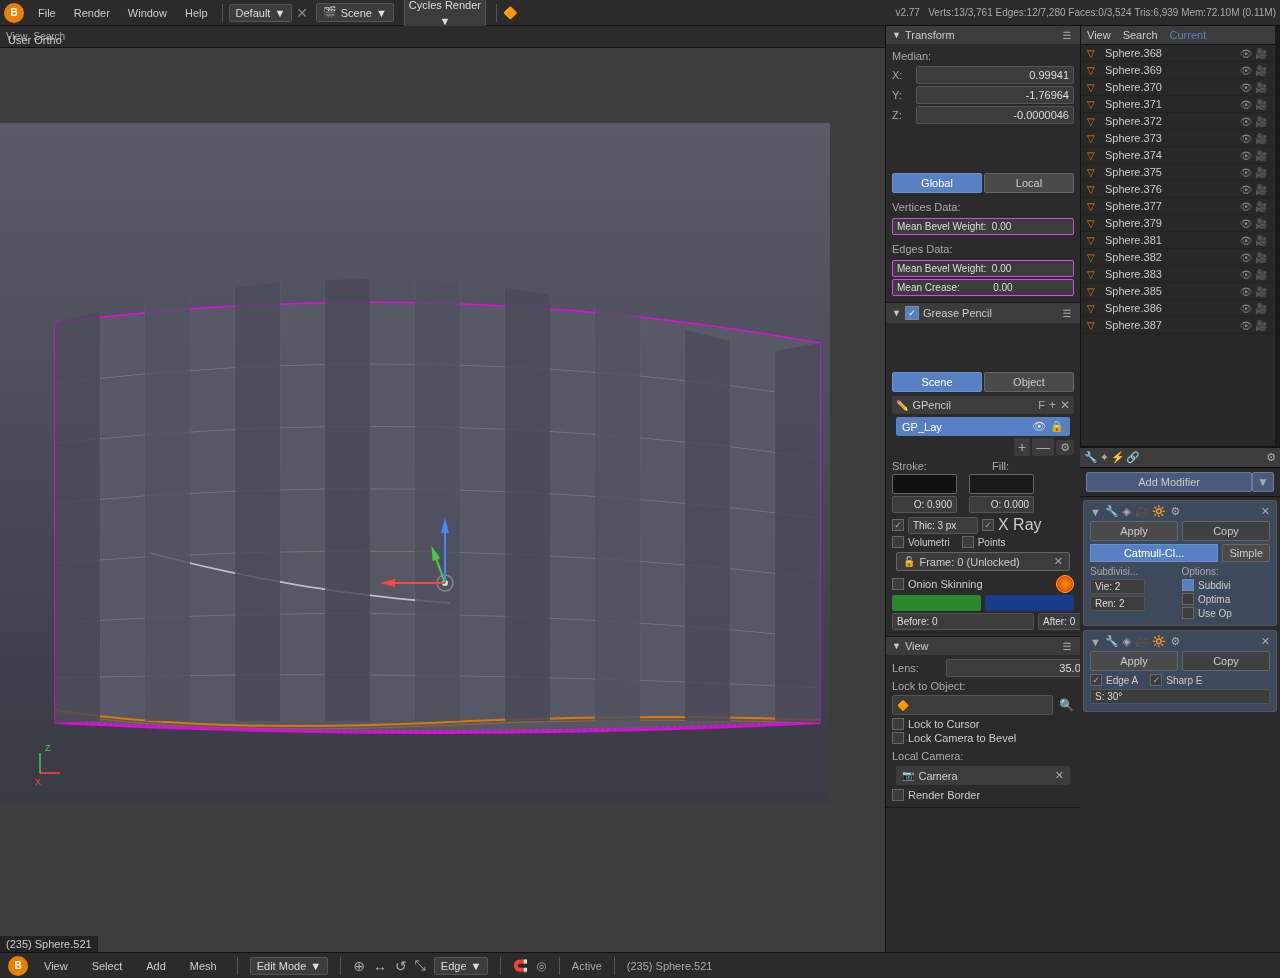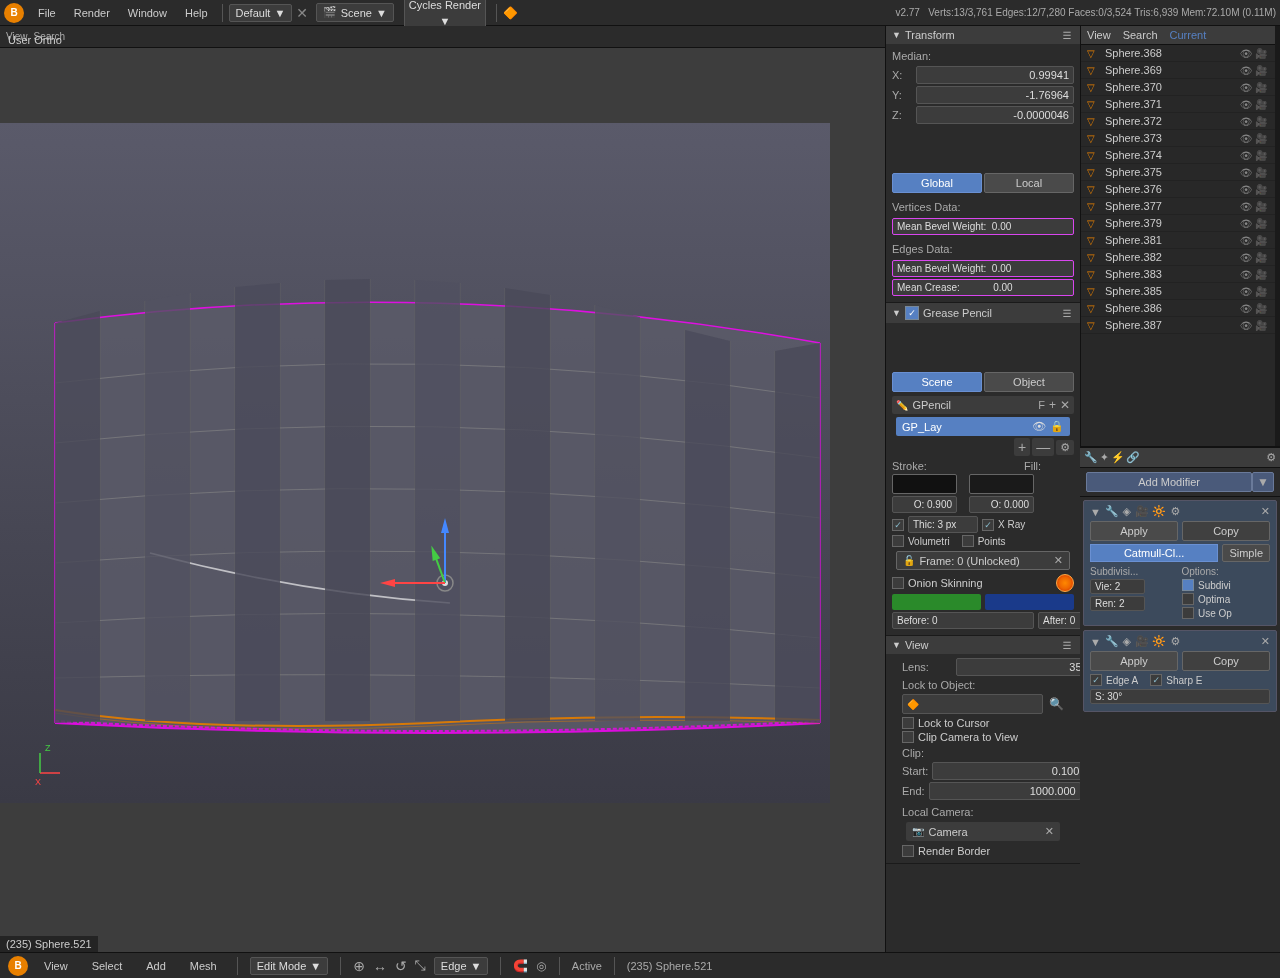--- a/index.html
+++ b/index.html
@@ -58,21 +58,21 @@
     .gp-checkbox { width: 14px; height: 14px; background: #5680c2; border: 1px solid #789; display: flex; align-items: center; justify-content: center; font-size: 9px; color: #fff; }
     .gp-layer-row { display: flex; align-items: center; background: #5680c2; padding: 3px 6px; margin: 2px 4px; gap: 4px; border-radius: 2px; }
     .gp-layer-name { flex: 1; color: #fff; font-size: 11px; }
     .color-swatch { width: 60px; height: 20px; border: 1px solid #666; border-radius: 2px; }
     .color-swatch-black { background: #111; }
     .color-swatch-dark { background: #1a1a1a; }
     .color-bar-green { background: #2a8a2a; height: 16px; flex: 1; border-radius: 2px; }
     .color-bar-blue { background: #1a3a8a; height: 16px; flex: 1; border-radius: 2px; }
 
     
-    .view-section { padding: 4px 16px; }
+    .view-section { padding: 4px 6px; }
     .view-row { display: flex; align-items: center; gap: 4px; margin-bottom: 3px; }
     .view-label { color: #aaa; font-size: 11px; min-width: 50px; }
     .view-input { background: #3c3c3c; border: 1px solid #555; color: #ddd; font-size: 11px; padding: 2px 4px; flex: 1; border-radius: 2px; text-align: right; }
 
     
     .outliner-header { display: flex; align-items: center; background: #3c3c3c; padding: 3px 6px; border-bottom: 1px solid #111; gap: 4px; }
     .outliner-item { display: flex; align-items: center; padding: 2px 6px; font-size: 11px; color: #ccc; gap: 4px; border-bottom: 1px solid #222; }
     .obj-icon { color: #e88000; font-size: 10px; width: 14px; }
     .obj-name { flex: 1; font-size: 11px; }
     .obj-actions { display: flex; gap: 2px; }
@@ -323,36 +323,36 @@
           <span style="color:#ddd; font-size:11px;">🔒</span>
         </div>
         <div class="row" style="justify-content:flex-end; margin-top:2px; gap:2px;">
           <span style="color:#aaa; font-size:14px; background:#3c3c3c; padding:1px 4px; border-radius:2px;">+</span>
           <span style="color:#aaa; font-size:14px; background:#3c3c3c; padding:1px 4px; border-radius:2px;">—</span>
           <span style="color:#aaa; font-size:11px; background:#3c3c3c; padding:1px 4px; border-radius:2px;">⚙</span>
         </div>
 
         <div class="row" style="margin-top:4px;">
           <span style="color:#aaa; font-size:11px; width:40px;">Stroke:</span>
-          <span style="color:#aaa; font-size:11px; margin-left:88px;">Fill:</span>
+          <span style="color:#aaa; font-size:11px; margin-left:56px;">Fill:</span>
         </div>
         <div class="row">
           <div class="color-swatch color-swatch-black" style="width:65px;"></div>
           <div class="color-swatch color-swatch-dark" style="width:65px; margin-left:8px;"></div>
         </div>
         <div class="row">
           <input class="input-field" type="text" value="O: 0.900" style="width: 65px; flex: 0 0 auto; font-size: 10px;">
           <input class="input-field" type="text" value="O: 0.000" style="width: 65px; flex: 0 0 auto; font-size: 10px; margin-left: 8px;">
         </div>
 
         <div class="row" style="margin-top:3px;">
           <div class="checkbox checked"></div>
           <input class="input-field" type="text" value="Thic: 3 px" style="width: 70px; flex: 0 0 auto; font-size: 10px; text-align: left;">
           <div class="checkbox checked"></div>
-          <span style="font-size:10px; color:#ccc;">X Ray</span>
+          <span style="font-size:16px; color:#ccc;">X Ray</span>
         </div>
         <div class="row">
           <div class="checkbox"></div>
           <span style="font-size:10px; color:#ccc;">Volumetri</span>
           <div class="checkbox" style="margin-left:8px;"></div>
           <span style="font-size:10px; color:#ccc;">Points</span>
         </div>
 
         <div class="frame-indicator" style="margin-top:4px;">
           <span style="color:#888; font-size:10px;">🔓</span>
@@ -401,34 +401,23 @@
           <span style="color:#888; font-size:12px; cursor:pointer; margin-left:2px;">🔍</span>
         </div>
 
         <div class="checkbox-row">
           <div class="checkbox"></div>
           <span style="font-size:11px; color:#ccc;">Lock to Cursor</span>
         </div>
 
         <div class="checkbox-row">
           <div class="checkbox"></div>
-          <span style="font-size:11px; color:#ccc;">Clip Camera to View</span>
-        </div>
-
-        <div style="margin-top:4px;">
-          <div class="clip-label" style="font-size:11px; color:#aaa; margin-bottom:3px;">Clip:</div>
-          <div class="clip-row">
-            <span class="clip-label">Start:</span>
-            <input class="clip-input" type="text" value="0.100" style="">
-          </div>
-          <div class="clip-row">
-            <span class="clip-label">End:</span>
-            <input class="clip-input" type="text" value="1000.000" style="">
-          </div>
-        </div>
+          <span style="font-size:11px; color:#ccc;">Lock Camera to Bevel</span>
+        </div>
+
 
         <div style="margin-top:4px;">
           <div class="section-title">Local Camera:</div>
           <div class="local-camera-row">
             <span class="local-camera-icon">📷</span>
             <span style="flex:1; font-size:11px; color:#ccc;">Camera</span>
             <span class="x-close">✕</span>
           </div>
         </div>
 

